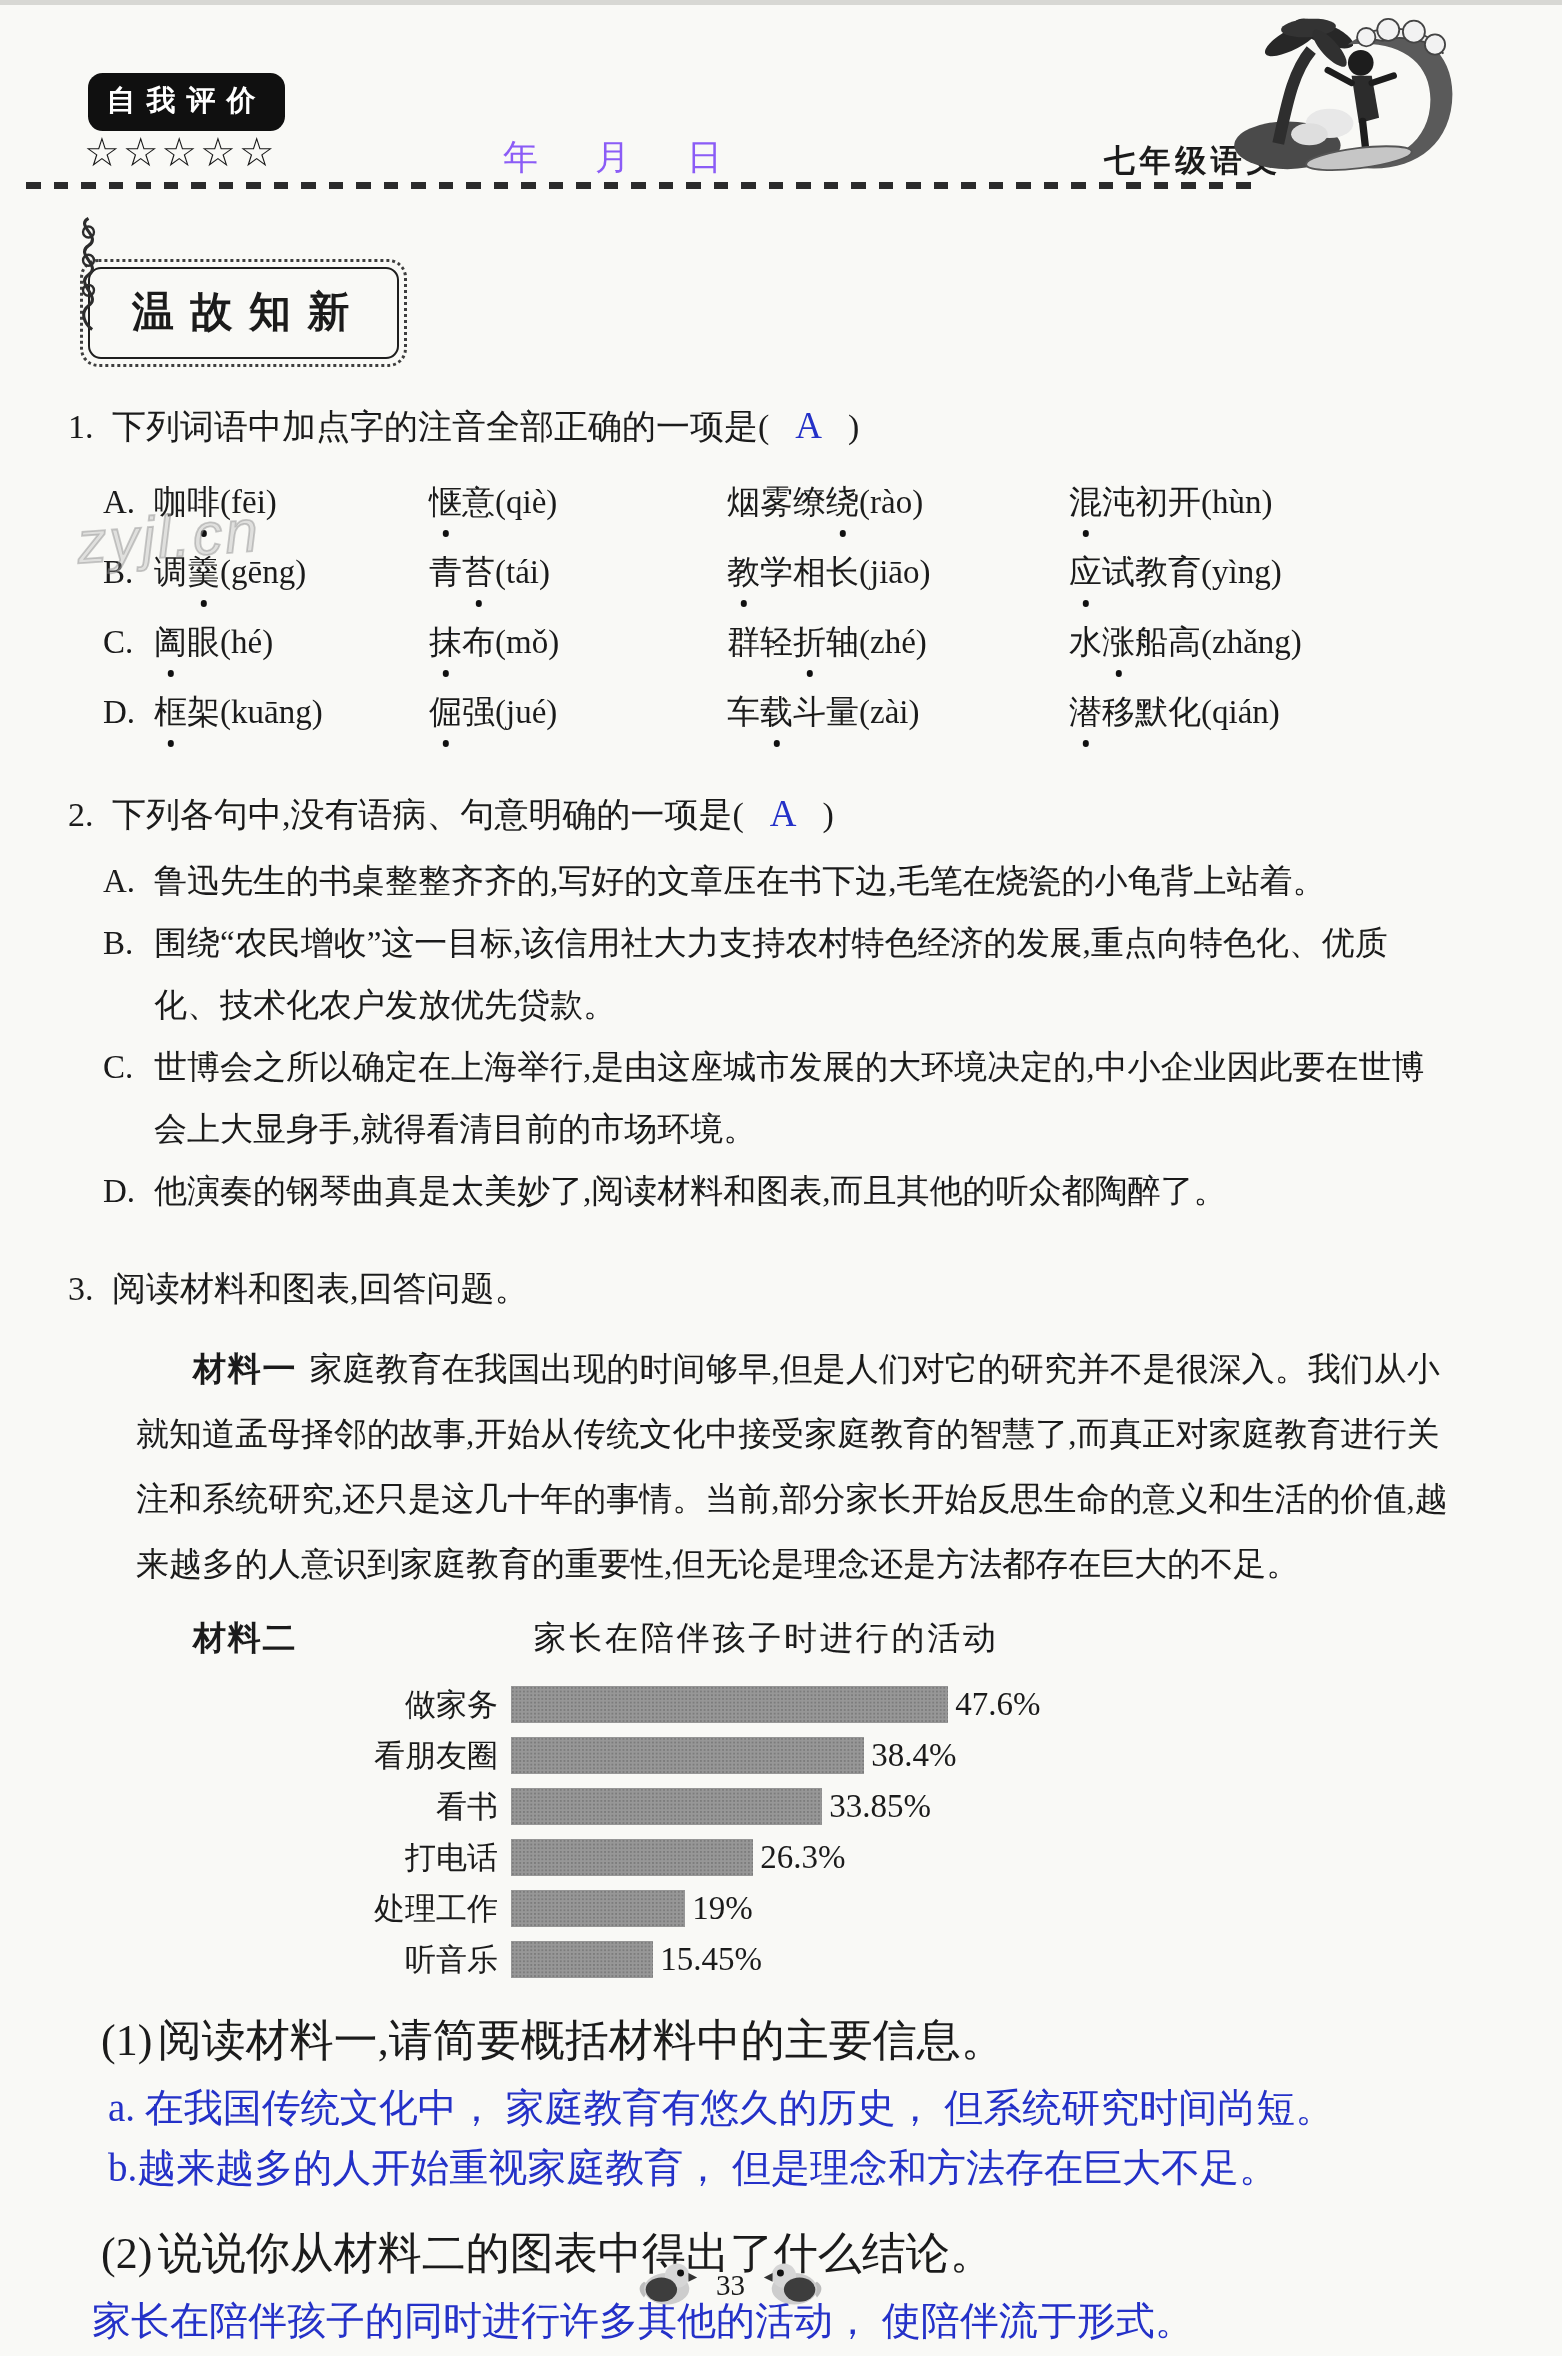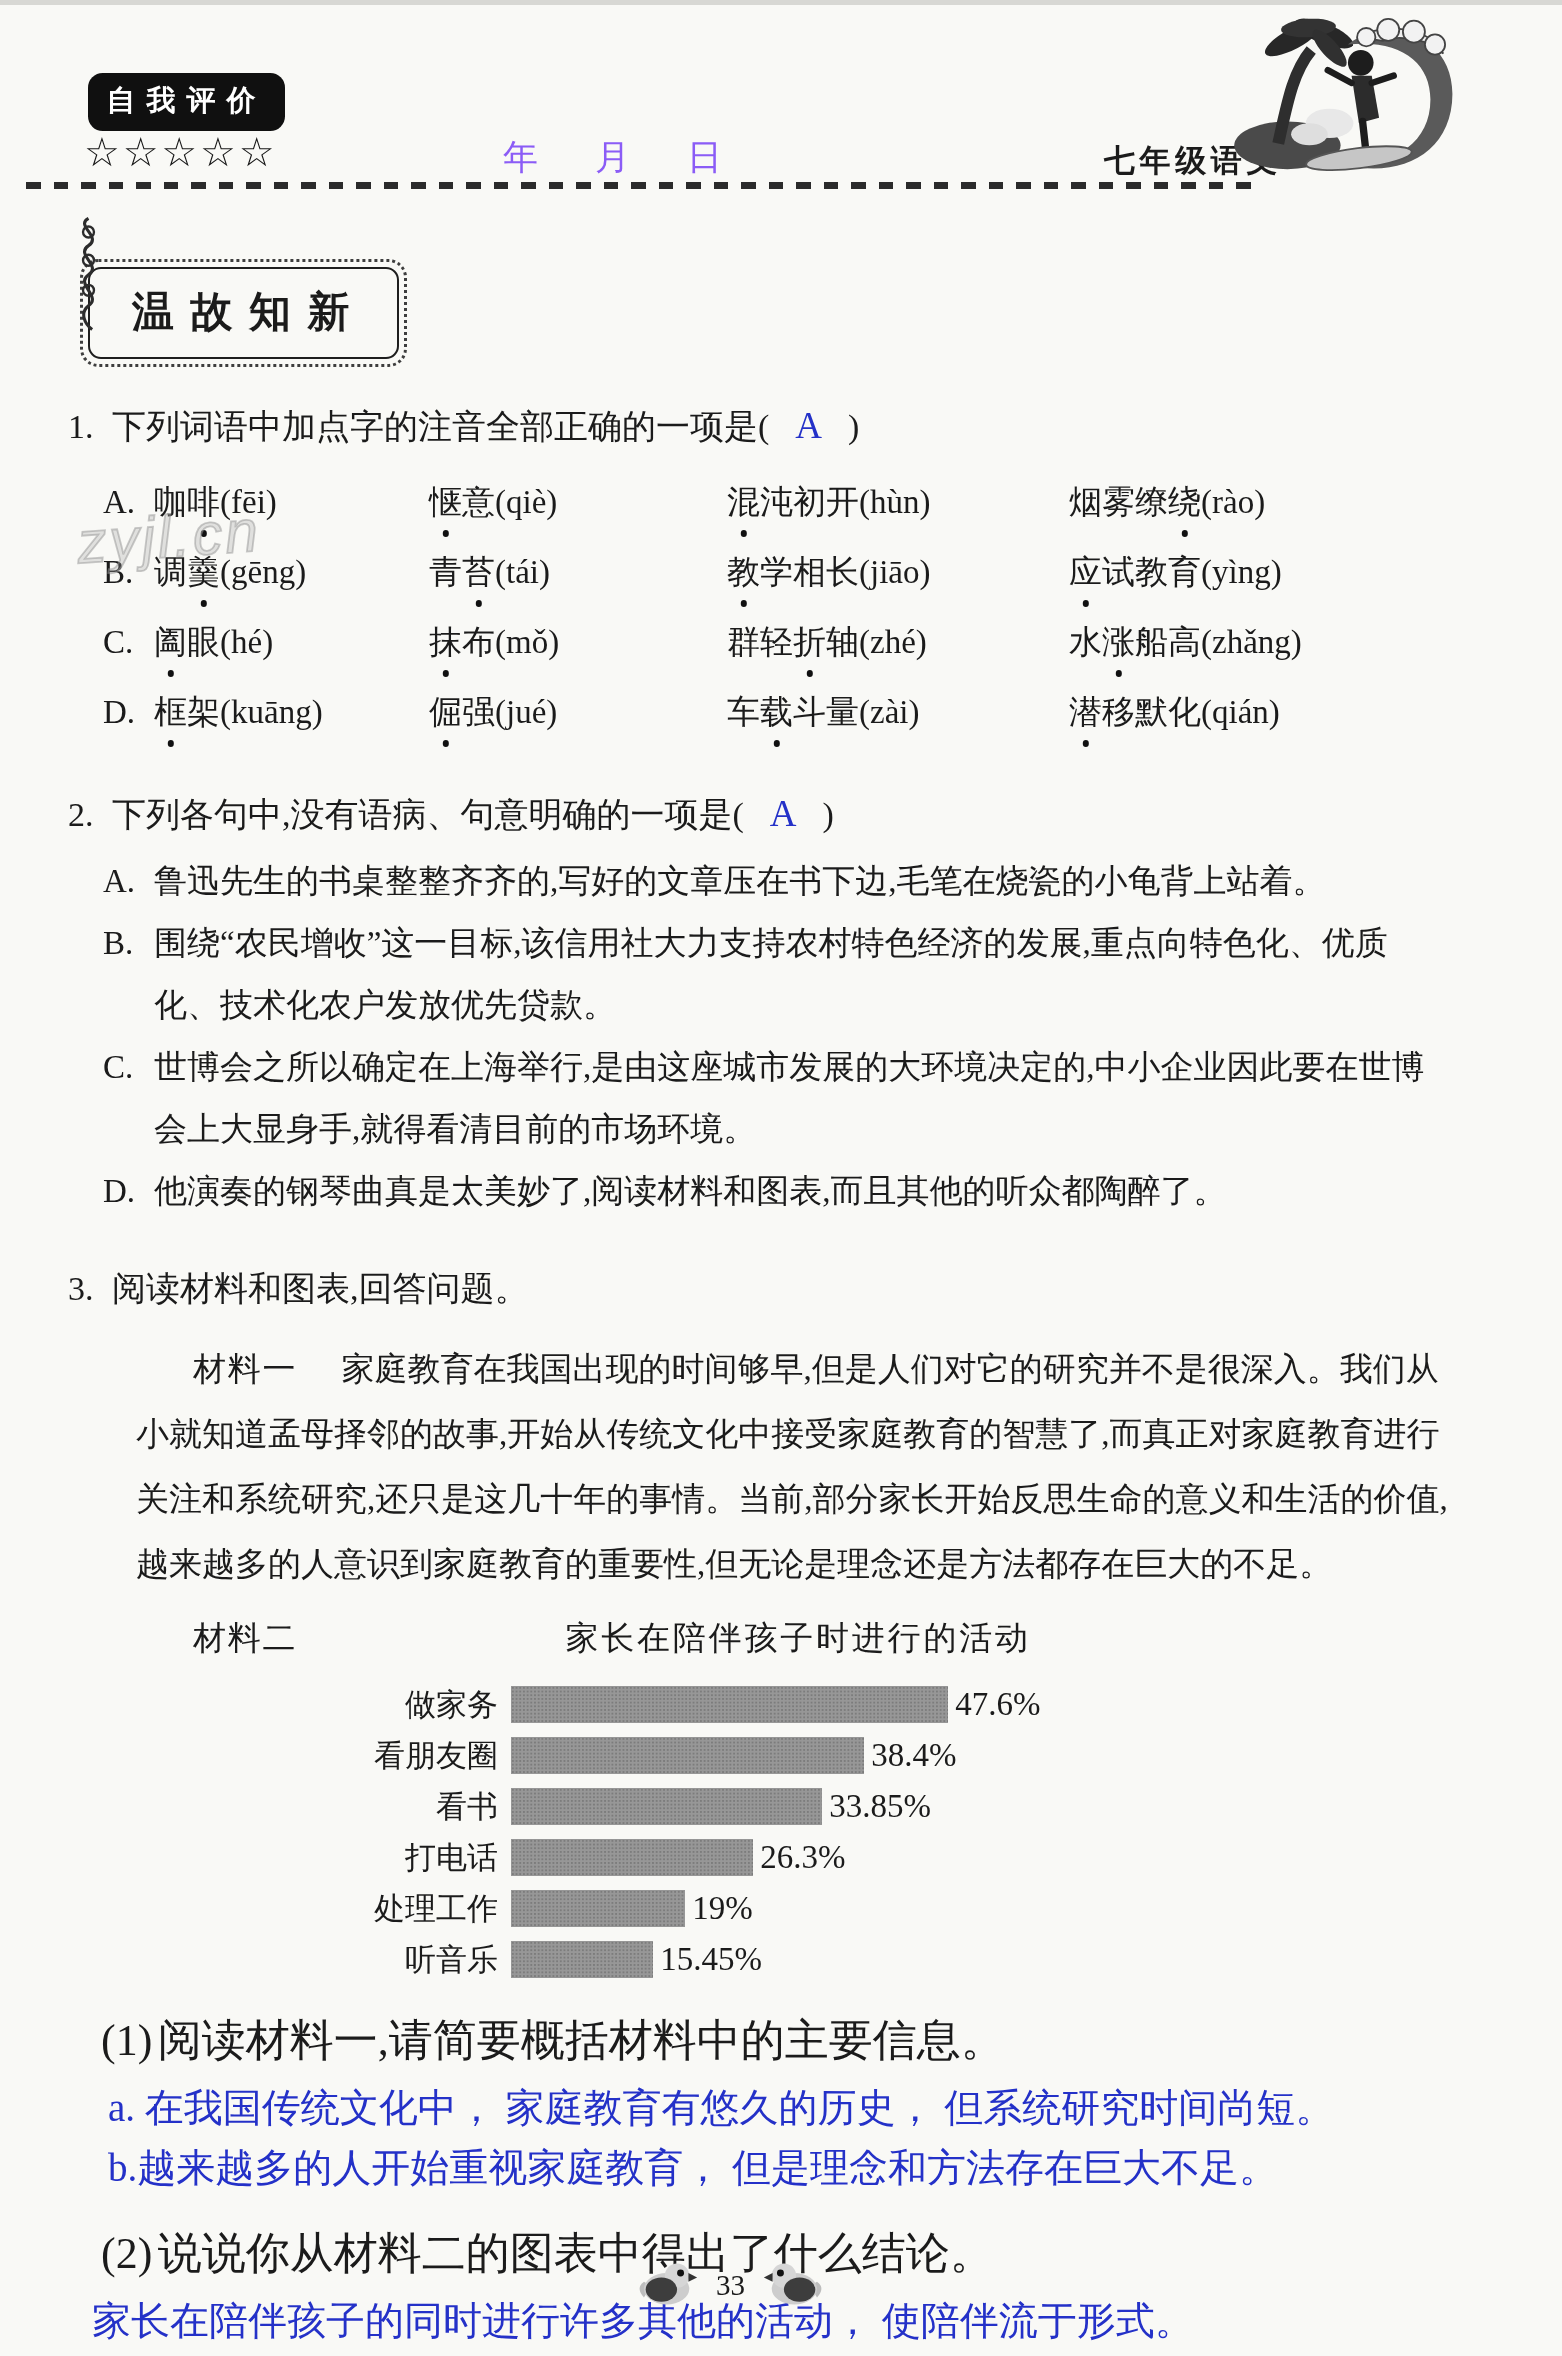--- a/index.html
+++ b/index.html
@@ -61,21 +61,21 @@
   
   #q2-options { margin:9.2px 0 0 103px; }
   .q2-option { display:flex; align-items:flex-start; font-size:33px; line-height:62px; }
   .q2-option .opt-label { width:51px; flex:none; }
   .q2-option .opt-text { flex:1; max-width:1295px; }
 
   
   .material {
     margin:22px 110px 0 136px; font-size:33px; line-height:65px; text-indent:57px; max-width:1327px;
   }
-  .material-label { font-weight:normal; letter-spacing:1.8px; margin-right:44px; }
+  .material-label { font-weight:bold; letter-spacing:1.8px; margin-right:12px; }
   .material2-row { display:flex; margin:18.4px 0 0 193px; font-size:33px; }
   .chart-title { margin-left:224px; letter-spacing:2.8px; }
 
   
   .chart { margin:18.4px 0 0 110px; }
   .chart-row { display:flex; align-items:center; height:51px; }
   .chart-label { width:388px; flex:none; text-align:right; padding-right:13px; font-size:31px; }
   .chart-bar {
     height:37px; flex:none;
     background-color:#979797;
@@ -172,22 +172,22 @@
 
     
     <div class="q-stem">
       <span class="qnum">1.</span><span>下列词语中加点字的注音全部正确的一项是(</span><span class="ans-blank">A</span><span>)</span>
     </div>
     <div id="q1-rows">
         <div class="opt-row">
           <span class="opt-label">A.</span>
           <span class="word-cell"><span class="han">咖</span><span class="han dotted">啡</span><span class="han">(</span><span class="han">f</span><span class="han">ē</span><span class="han">i</span><span class="han">)</span></span>
           <span class="word-cell"><span class="han dotted">惬</span><span class="han">意</span><span class="han">(</span><span class="han">q</span><span class="han">i</span><span class="han">è</span><span class="han">)</span></span>
+          <span class="word-cell"><span class="han">烟</span><span class="han">雾</span><span class="han">缭</span><span class="han dotted">绕</span><span class="han">(</span><span class="han">r</span><span class="han">à</span><span class="han">o</span><span class="han">)</span></span>
           <span class="word-cell"><span class="han dotted">混</span><span class="han">沌</span><span class="han">初</span><span class="han">开</span><span class="han">(</span><span class="han">h</span><span class="han">ù</span><span class="han">n</span><span class="han">)</span></span>
-          <span class="word-cell"><span class="han">烟</span><span class="han">雾</span><span class="han">缭</span><span class="han dotted">绕</span><span class="han">(</span><span class="han">r</span><span class="han">à</span><span class="han">o</span><span class="han">)</span></span>
         </div>
         <div class="opt-row">
           <span class="opt-label">B.</span>
           <span class="word-cell"><span class="han">调</span><span class="han dotted">羹</span><span class="han">(</span><span class="han">g</span><span class="han">ē</span><span class="han">n</span><span class="han">g</span><span class="han">)</span></span>
           <span class="word-cell"><span class="han">青</span><span class="han dotted">苔</span><span class="han">(</span><span class="han">t</span><span class="han">á</span><span class="han">i</span><span class="han">)</span></span>
           <span class="word-cell"><span class="han dotted">教</span><span class="han">学</span><span class="han">相</span><span class="han">长</span><span class="han">(</span><span class="han">j</span><span class="han">i</span><span class="han">ā</span><span class="han">o</span><span class="han">)</span></span>
           <span class="word-cell"><span class="han dotted">应</span><span class="han">试</span><span class="han">教</span><span class="han">育</span><span class="han">(</span><span class="han">y</span><span class="han">ì</span><span class="han">n</span><span class="han">g</span><span class="han">)</span></span>
         </div>
         <div class="opt-row">
           <span class="opt-label">C.</span>

